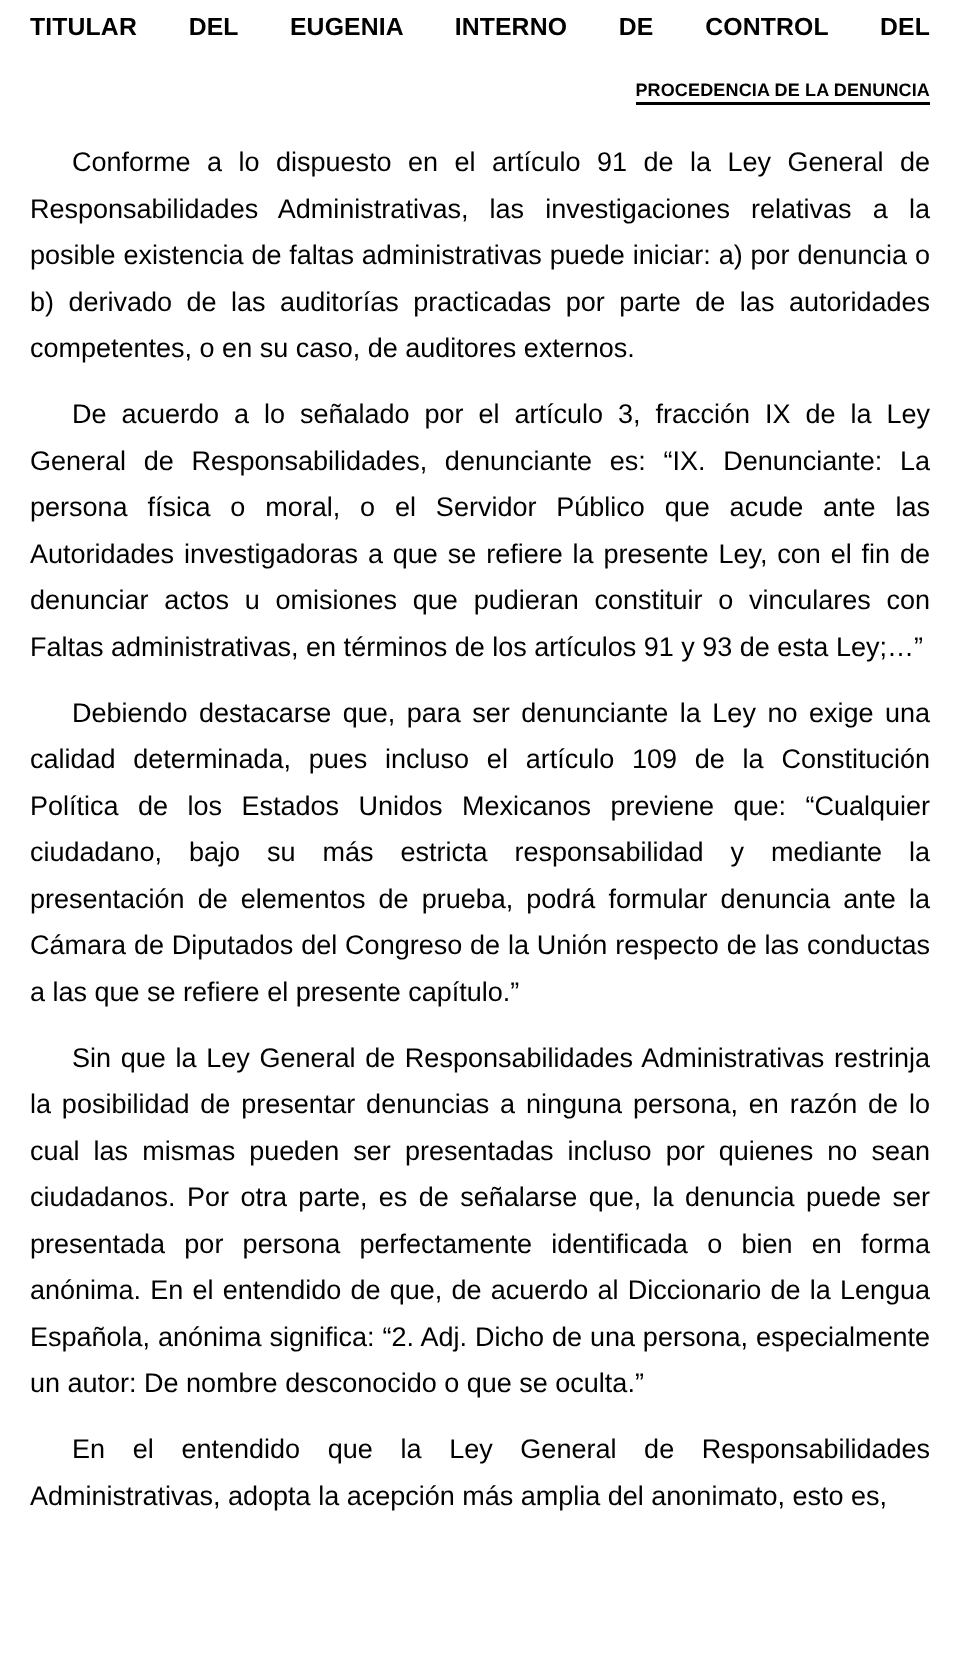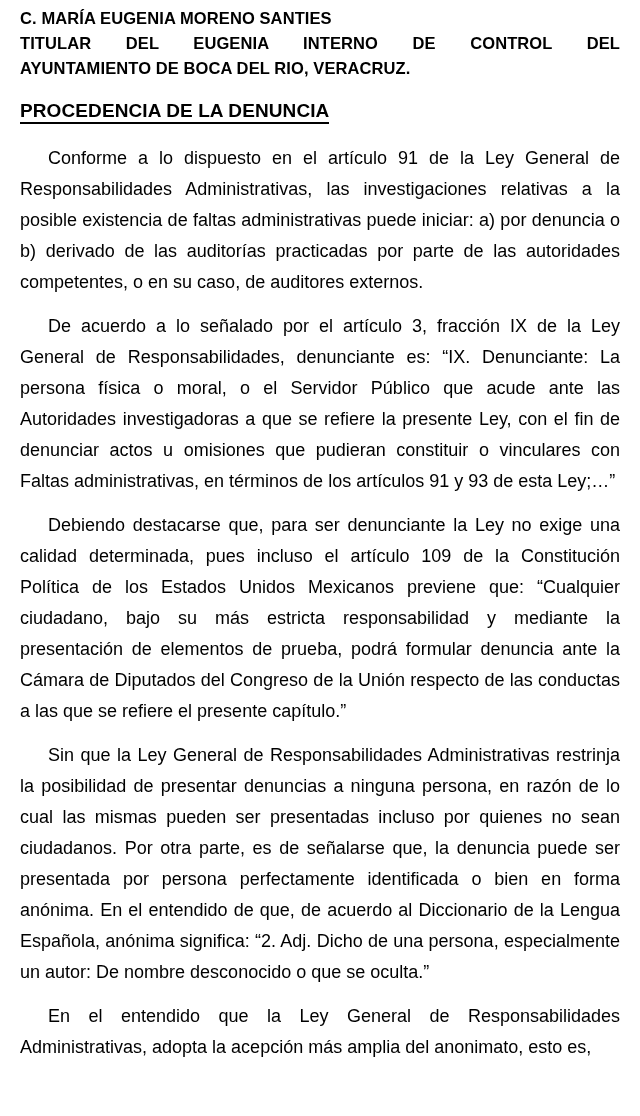--- a/index.html
+++ b/index.html
@@ -22,23 +22,23 @@
     font-size: 16.5px;
     line-height: 25px;
     letter-spacing: 0.1px;
   }
   .recipient .stretch {
     text-align: justify;
     text-align-last: justify;
   }
   .doc-title {
     margin: 17px 0 0 0;
-    text-align: left;
+    text-align: right;
     font-weight: bold;
-    font-size: 19px;
+    font-size: 12px;
     line-height: 25px;
     letter-spacing: 0.1px;
   }
   .doc-title .underline {
     border-bottom: 2px solid #000000;
     padding-bottom: 1px;
   }
   .body-par {
     margin: 13px 0 0 0;
     font-size: 18px;
@@ -49,23 +49,21 @@
   .body-par.first {
     margin-top: 20px;
   }
 </style>
 </head>
 <body>
 
 <div class="page">
 
   <div class="recipient">
-    <div>C. MARÍA EUGENIA MORENO SANTIES</div>
     <div class="stretch">TITULAR DEL EUGENIA INTERNO DE CONTROL DEL</div>
-    <div>AYUNTAMIENTO DE BOCA DEL RIO, VERACRUZ.</div>
   </div>
 
   <h1 class="doc-title">
     <span class="underline">PROCEDENCIA DE LA DENUNCIA</span>
   </h1>
 
   <p class="body-par first">Conforme a lo dispuesto en el artículo 91 de la Ley General de Responsabilidades Administrativas, las investigaciones relativas a la posible existencia de faltas administrativas puede iniciar: a) por denuncia o b) derivado de las auditorías practicadas por parte de las autoridades competentes, o en su caso, de auditores externos.</p>
 
   <p class="body-par">De acuerdo a lo señalado por el artículo 3, fracción IX de la Ley General de Responsabilidades, denunciante es: “IX. Denunciante: La persona física o moral, o el Servidor Público que acude ante las Autoridades investigadoras a que se refiere la presente Ley, con el fin de denunciar actos u omisiones que pudieran constituir o vinculares con Faltas administrativas, en términos de los artículos 91 y 93 de esta Ley;…”</p>
 

